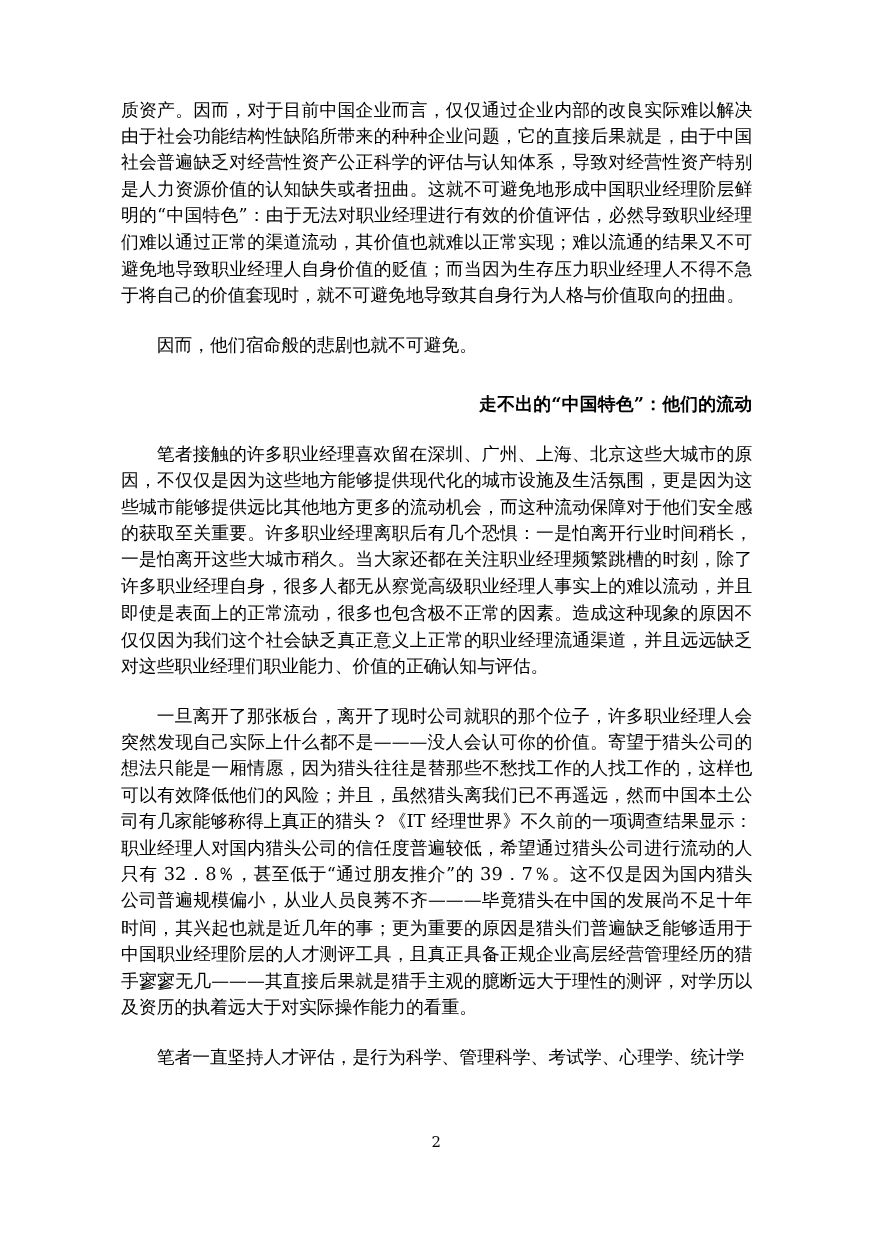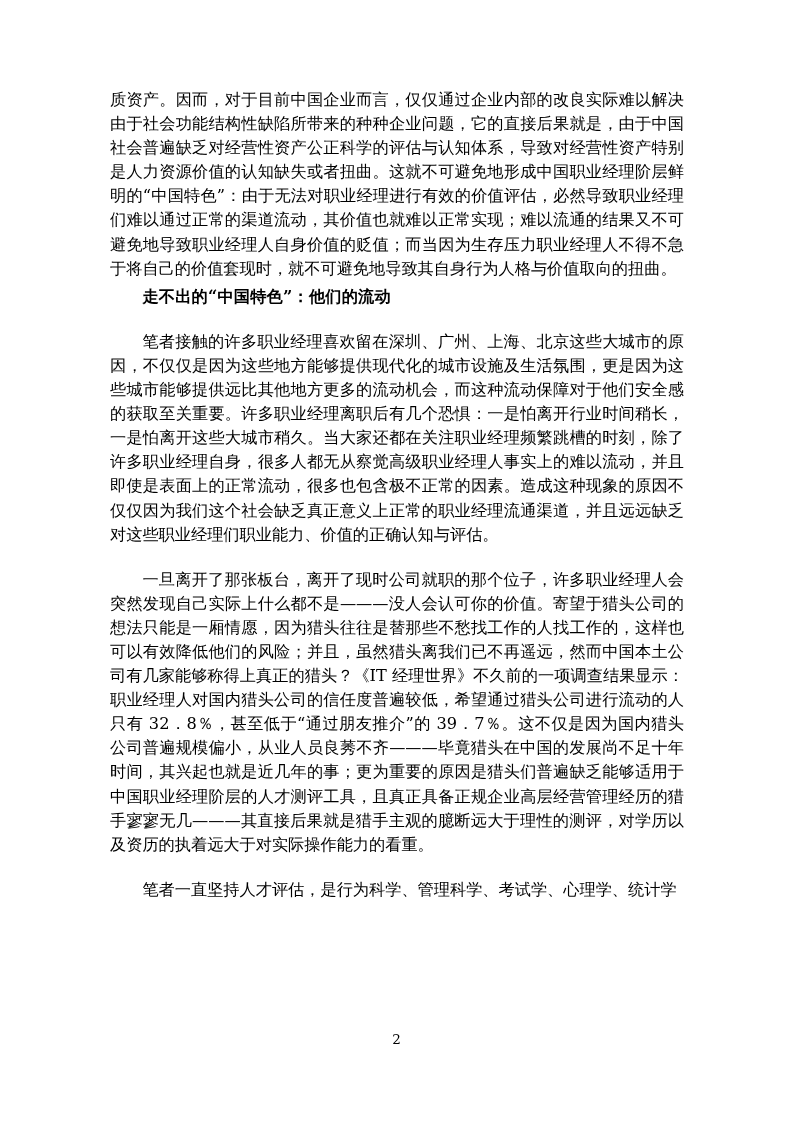--- a/index.html
+++ b/index.html
@@ -45,21 +45,22 @@
   }
   .heading {
     font-size: 16.2px;
     line-height: 24.1px;
     font-weight: bold;
     text-indent: 2em;
     margin: 0;
     letter-spacing: 0.2px;
   }
   .heading-wrap {
-    margin-top: 4px;
+    margin-top: 30px;
+    text-align: right;
   }
   .para.after-heading {
     margin-top: 21px;
   }
   .pagenum {
     position: absolute;
     left: 0;
     top: 1031px;
     width: 793px;
     text-align: center;
@@ -71,20 +72,21 @@
 </style>
 </head>
 <body>
 
 <div class="page">
 
   <div class="content">
 
     <p class="para no-indent">质资产。因而，对于目前中国企业而言，仅仅通过企业内部的改良实际难以解决由于社会功能结构性缺陷所带来的种种企业问题，它的直接后果就是，由于中国社会普遍缺乏对经营性资产公正科学的评估与认知体系，导致对经营性资产特别是人力资源价值的认知缺失或者扭曲。这就不可避免地形成中国职业经理阶层鲜明的“中国特色”：由于无法对职业经理进行有效的价值评估，必然导致职业经理们难以通过正常的渠道流动，其价值也就难以正常实现；难以流通的结果又不可避免地导致职业经理人自身价值的贬值；而当因为生存压力职业经理人不得不急于将自己的价值套现时，就不可避免地导致其自身行为人格与价值取向的扭曲。</p>
 
+    <p class="para">因而，他们宿命般的悲剧也就不可避免。</p>
 
     <div class="heading-wrap">
       <h2 class="heading">走不出的“中国特色”：他们的流动</h2>
     </div>
 
     <p class="para after-heading">笔者接触的许多职业经理喜欢留在深圳、广州、上海、北京这些大城市的原因，不仅仅是因为这些地方能够提供现代化的城市设施及生活氛围，更是因为这些城市能够提供远比其他地方更多的流动机会，而这种流动保障对于他们安全感的获取至关重要。许多职业经理离职后有几个恐惧：一是怕离开行业时间稍长，一是怕离开这些大城市稍久。当大家还都在关注职业经理频繁跳槽的时刻，除了许多职业经理自身，很多人都无从察觉高级职业经理人事实上的难以流动，并且即使是表面上的正常流动，很多也包含极不正常的因素。造成这种现象的原因不仅仅因为我们这个社会缺乏真正意义上正常的职业经理流通渠道，并且远远缺乏对这些职业经理们职业能力、价值的正确认知与评估。</p>
 
     <p class="para">一旦离开了那张板台，离开了现时公司就职的那个位子，许多职业经理人会突然发现自己实际上什么都不是———没人会认可你的价值。寄望于猎头公司的想法只能是一厢情愿，因为猎头往往是替那些不愁找工作的人找工作的，这样也可以有效降低他们的风险；并且，虽然猎头离我们已不再遥远，然而中国本土公司有几家能够称得上真正的猎头？《IT 经理世界》不久前的一项调查结果显示：职业经理人对国内猎头公司的信任度普遍较低，希望通过猎头公司进行流动的人只有 32．8％，甚至低于“通过朋友推介”的 39．7％。这不仅是因为国内猎头公司普遍规模偏小，从业人员良莠不齐———毕竟猎头在中国的发展尚不足十年时间，其兴起也就是近几年的事；更为重要的原因是猎头们普遍缺乏能够适用于中国职业经理阶层的人才测评工具，且真正具备正规企业高层经营管理经历的猎手寥寥无几———其直接后果就是猎手主观的臆断远大于理性的测评，对学历以及资历的执着远大于对实际操作能力的看重。</p>
 
 

